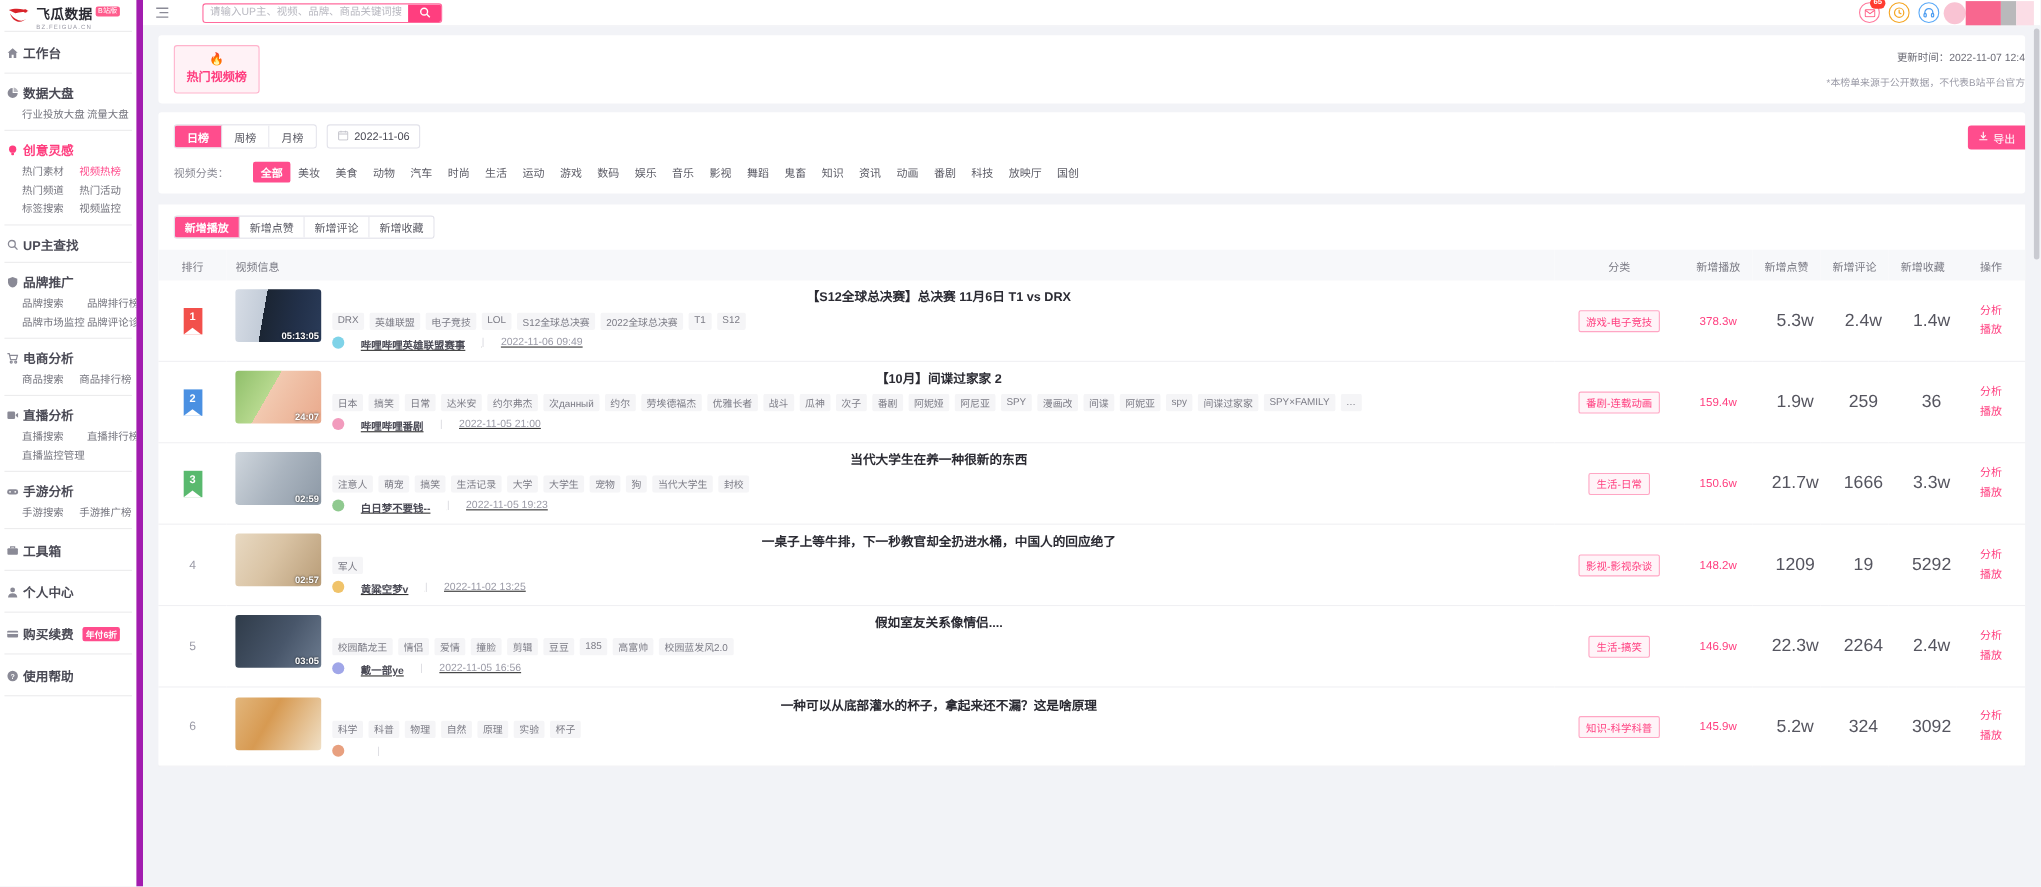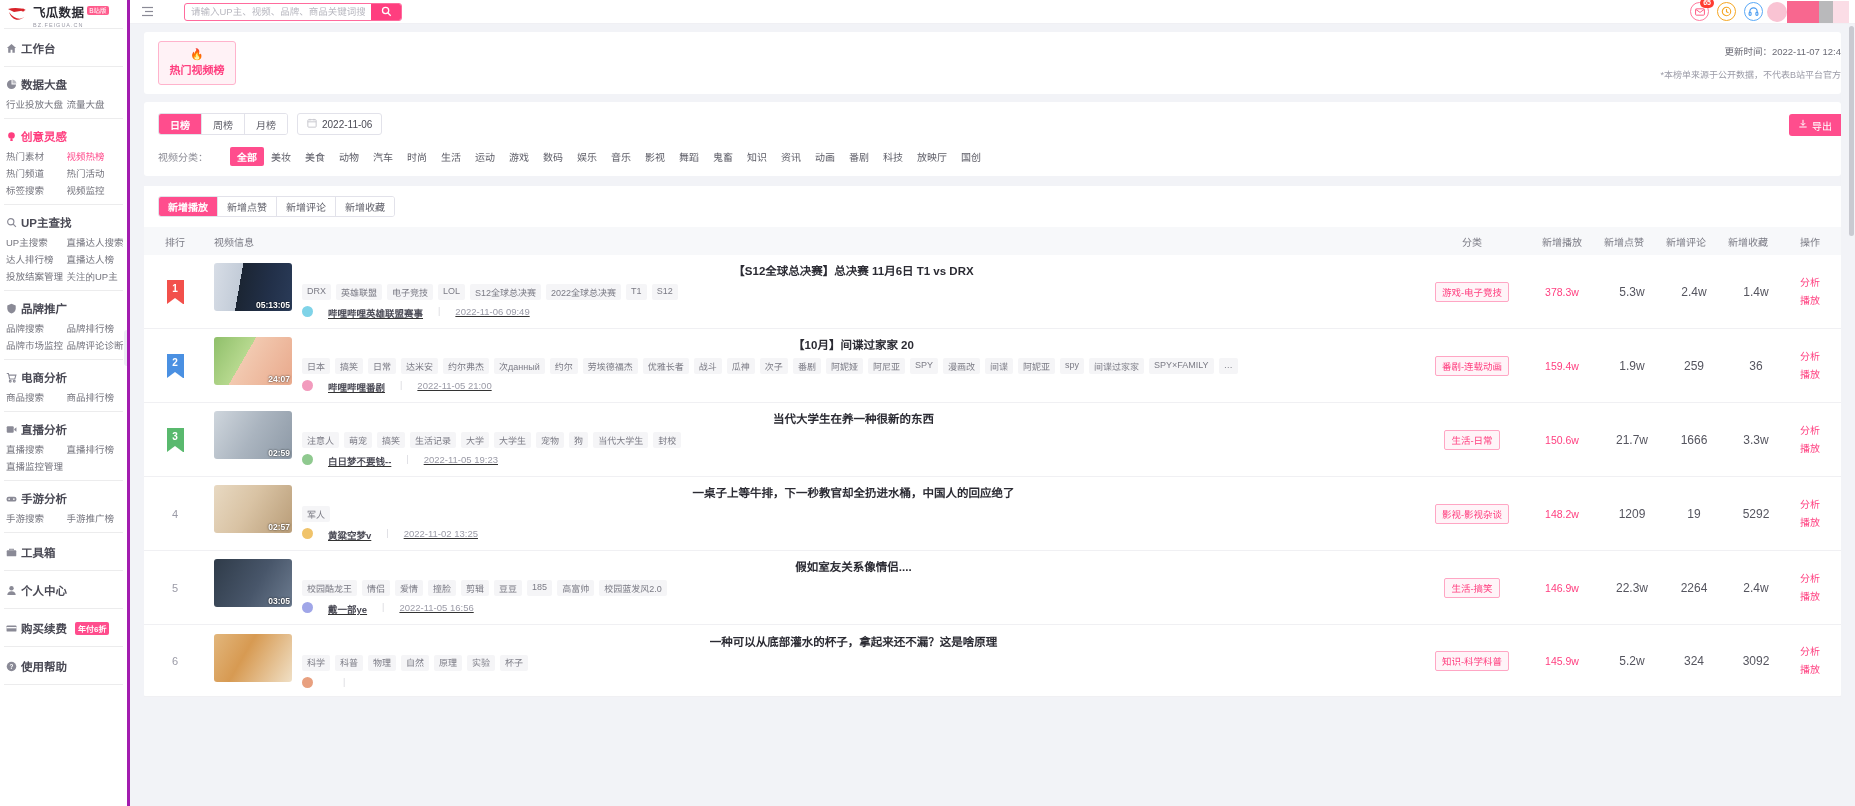--- a/index.html
+++ b/index.html
@@ -11,21 +11,21 @@
     background: #f2f3f7;
     color: #333;
     font-size: 12px;
   }
   .app { display: flex; width: 1855px; height: 806px; position: relative; }
 
   
   .sidebar {
     width: 130px; min-width: 130px; height: 806px;
     background: #ffffff;
-    border-right: 3px solid #a21caf;
+    border-right: 6px solid #a21caf;
     overflow: hidden;
     position: relative;
   }
   .brand {
     height: 28px; display: flex; align-items: center;
     padding: 2px 0 0 6px; gap: 5px;
   }
   .brand-logo {
     width: 22px; height: 20px; position: relative; flex: none;
   }
@@ -47,21 +47,21 @@
     padding: 2px 0 2px 6px;
     font-size: 11.5px; font-weight: 700; color: #4a4a55;
     cursor: pointer;
   }
   .nav-head.single { padding-top: 4px; padding-bottom: 4px; }
   .nav-head .nh-icon { width: 11px; height: 11px; display:inline-flex; align-items:center; justify-content:center; color:#8a8a96; }
   .nav-head.accent { color: #ff3e7f; }
   .nav-head.accent .nh-icon { color: #ff3e7f; }
   .nav-links {
     display: grid; grid-template-columns: 1fr 1fr;
-    gap: 2px 2px; padding: 3px 2px 0 6px;
+    gap: 2px 2px; padding: 3px 2px 0 20px;
   }
   .nav-link {
     font-size: 9.5px; color: #76767f; line-height: 15px;
     white-space: nowrap; cursor: pointer;
   }
   .nav-link.hot { color: #ff4d8d; }
   .renew-badge {
     background: #ff4d8d; color: #fff; font-size: 8px;
     border-radius: 2px; padding: 1px 3px; margin-left: 4px;
   }
@@ -274,21 +274,21 @@
   .author-name { font-size: 9.5px; color: #4a4a55; font-weight: 700; cursor: pointer; white-space: nowrap; }
   .sep { color: #d8d8de; font-size: 9px; }
   .pub-time { font-size: 9.5px; color: #9a9aa6; white-space: nowrap; }
 
   .cat-badge {
     display: inline-block; border: 1px solid #ffa6c4; background: #fff4f8;
     color: #ff3e7f; font-size: 9.5px; padding: 2px 6px; border-radius: 2px;
     white-space: nowrap;
   }
   .metric-pink { color: #ff3e7f; font-size: 10.5px; }
-  .metric-gray { color: #55555f; font-size: 12px; margin-left: 16px; }
+  .metric-gray { color: #55555f; font-size: 16px; margin-left: 16px; }
 
   .act-cell a {
     display: block; color: #ff3e7f; font-size: 10px; line-height: 18px;
     cursor: pointer; text-decoration: none;
   }
 
   
   .scroll-strip {
     position: absolute; right: 0; top: 24px; width: 7px; bottom: 0;
     background: #f2f3f7;
@@ -371,28 +371,20 @@
         <div class="nav-divider"></div>
         <div class="nav-group">
           <div class="nav-head">
             <span class="nh-icon">
               <svg width="11" height="11" viewBox="0 0 12 12" fill="none" stroke="currentColor" stroke-width="1.3">
                 <circle cx="5.2" cy="5.2" r="3.4"></circle>
                 <line x1="7.8" y1="7.8" x2="10.8" y2="10.8"></line>
               </svg>
             </span>
             <span>UP主查找</span>
-          </div>
-          <div class="nav-links">
-            <div class="nav-link">UP主搜索</div>
-            <div class="nav-link">直播达人搜索</div>
-            <div class="nav-link">达人排行榜</div>
-            <div class="nav-link">直播达人榜</div>
-            <div class="nav-link">投放结案管理</div>
-            <div class="nav-link">关注的UP主</div>
           </div>
         </div>
         <div class="nav-divider"></div>
         <div class="nav-group">
           <div class="nav-head">
             <span class="nh-icon">
               <svg width="11" height="11" viewBox="0 0 12 12" fill="currentColor">
                 <path d="M6 0.8 L10.6 2.6 V6 C10.6 8.8 8.6 10.6 6 11.4 C3.4 10.6 1.4 8.8 1.4 6 V2.6 Z"></path>
               </svg>
             </span>
@@ -703,21 +695,21 @@
                   <div class="ribbon r2">
                     <span>2</span>
                   </div>
                 </td>
                 <td class="info-cell">
                   <div class="info-flex">
                     <div class="thumb" style="background:linear-gradient(120deg,#8fbf6a 0%,#b7d98f 40%,#f2c9b0 40%,#e9a98c 100%)">
                       <span class="dur">24:07</span>
                     </div>
                     <div class="info-main">
-                      <div class="vid-title">【10月】间谍过家家 20</div>
+                      <div class="vid-title">【10月】间谍过家家 2</div>
                       <div class="tag-list">
                         <span class="vtag">日本</span>
                         <span class="vtag">搞笑</span>
                         <span class="vtag">日常</span>
                         <span class="vtag">达米安</span>
                         <span class="vtag">约尔弗杰</span>
                         <span class="vtag">次данный</span>
                         <span class="vtag">约尔</span>
                         <span class="vtag">劳埃德福杰</span>
                         <span class="vtag">优雅长者</span>

